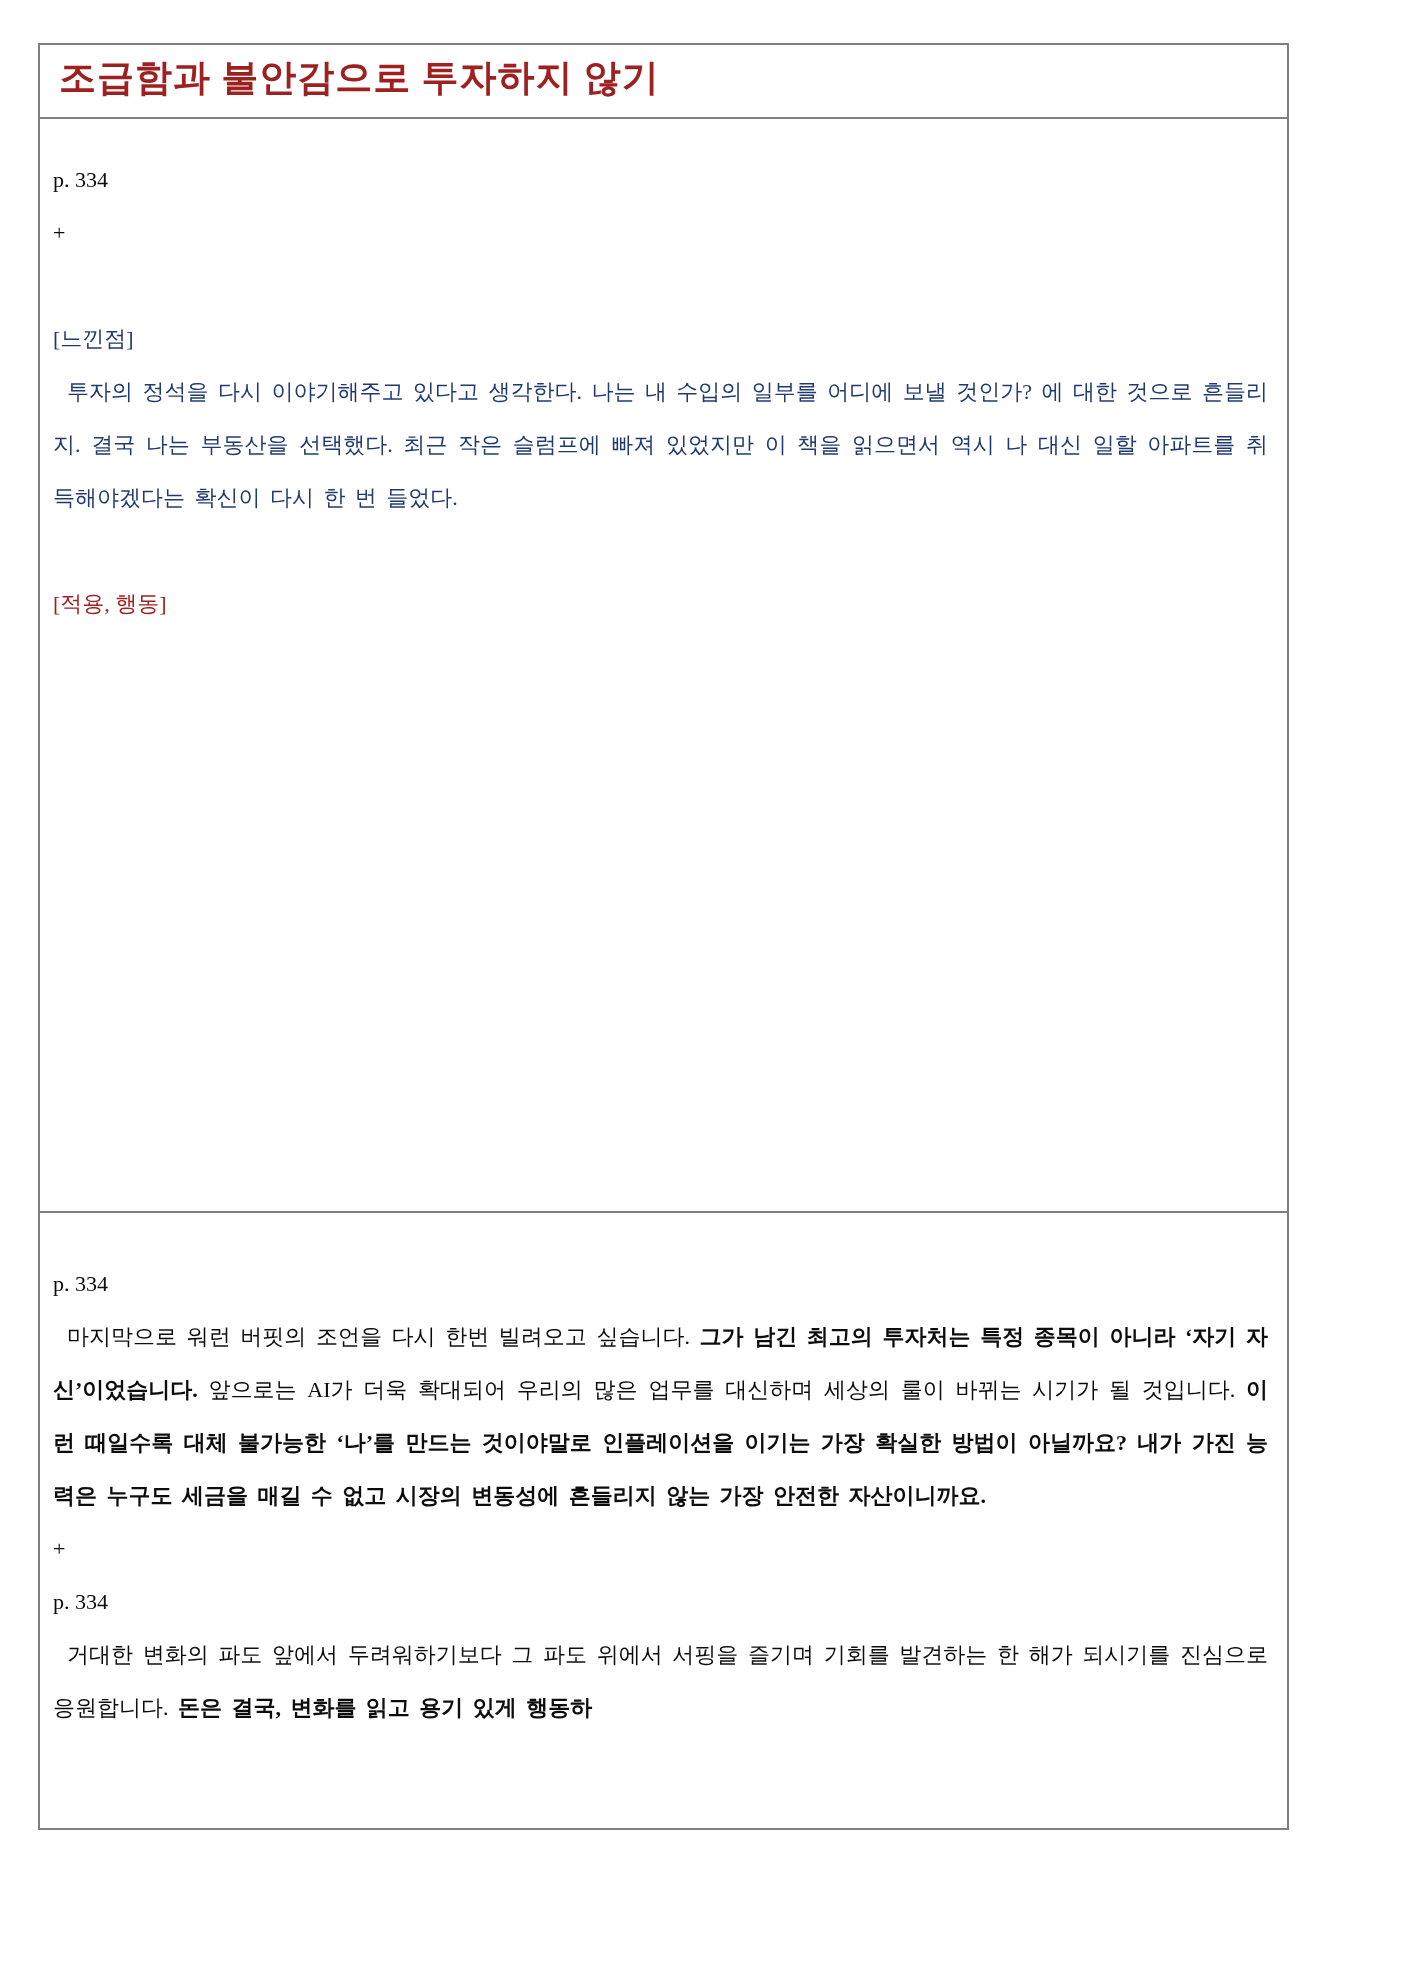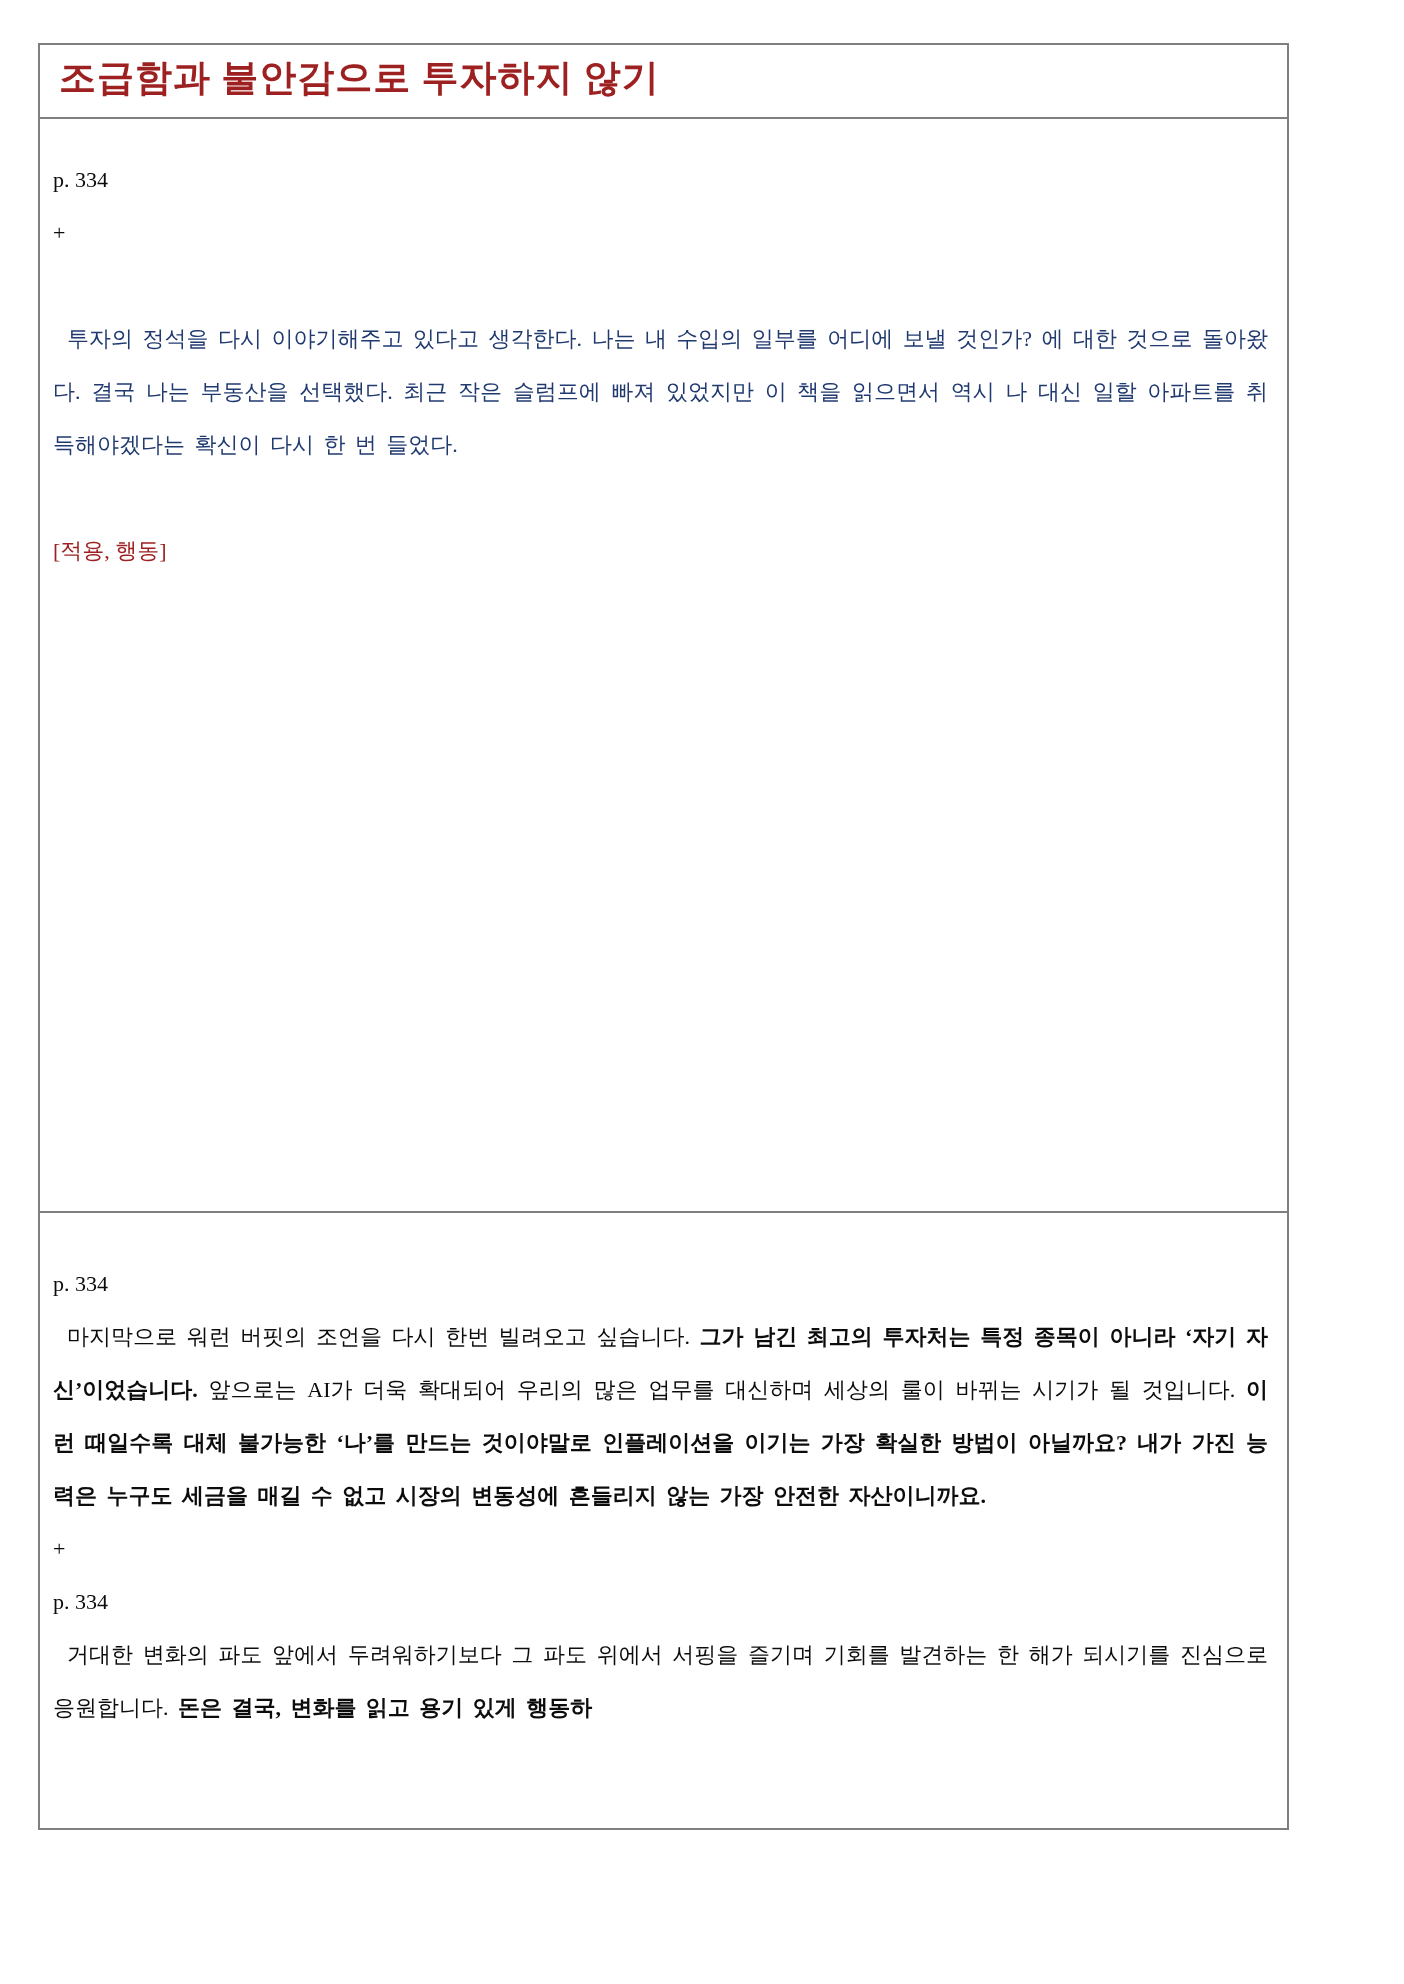--- a/index.html
+++ b/index.html
@@ -48,21 +48,22 @@
 <div class="notes-table">
 
   <div class="row title-row">
     <div class="doc-title">조급함과 불안감으로 투자하지 않기</div>
   </div>
 
   <div class="row note-row-1">
     <div class="line">p. 334</div>
     <div class="line">+</div>
     <div class="blank-line"></div>
-    <div class="para indent navy">투자의 정석을 다시 이야기해주고 있다고 생각한다. 나는 내 수입의 일부를 어디에 보낼 것인가? 에 대한 것으로 돌아왔다. 결국 나는 부동산을 선택했다. 최근 작은 슬럼프에 빠져 있었지만 이 책을 읽으면서 역시 나 대신 일할 아파트를 취득해야겠다는 확신이 다시 한 번 들었다.</div>
+    <div class="line navy">[느낀점]</div>
+    <div class="para indent navy">투자의 정석을 다시 이야기해주고 있다고 생각한다. 나는 내 수입의 일부를 어디에 보낼 것인가? 에 대한 것으로 흔들리지. 결국 나는 부동산을 선택했다. 최근 작은 슬럼프에 빠져 있었지만 이 책을 읽으면서 역시 나 대신 일할 아파트를 취득해야겠다는 확신이 다시 한 번 들었다.</div>
     <div class="blank-line"></div>
     <div class="line red">[적용, 행동]</div>
   </div>
 
   <div class="row note-row-2">
     <div class="line">p. 334</div>
     <div class="para indent"><span>마지막으로 워런 버핏의 조언을 다시 한번 빌려오고 싶습니다. </span><span class="b">그가 남긴 최고의 투자처는 특정 종목이 아니라 ‘자기 자신’이었습니다.</span><span> 앞으로는 AI가 더욱 확대되어 우리의 많은 업무를 대신하며 세상의 룰이 바뀌는 시기가 될 것입니다. </span><span class="b">이런 때일수록 대체 불가능한 ‘나’를 만드는 것이야말로 인플레이션을 이기는 가장 확실한 방법이 아닐까요? 내가 가진 능력은 누구도 세금을 매길 수 없고 시장의 변동성에 흔들리지 않는 가장 안전한 자산이니까요.</span></div>
     <div class="line">+</div>
     <div class="line">p. 334</div>
     <div class="para indent"><span>거대한 변화의 파도 앞에서 두려워하기보다 그 파도 위에서 서핑을 즐기며 기회를 발견하는 한 해가 되시기를 진심으로 응원합니다. </span><span class="b">돈은 결국, 변화를 읽고 용기 있게 행동하</span></div>

